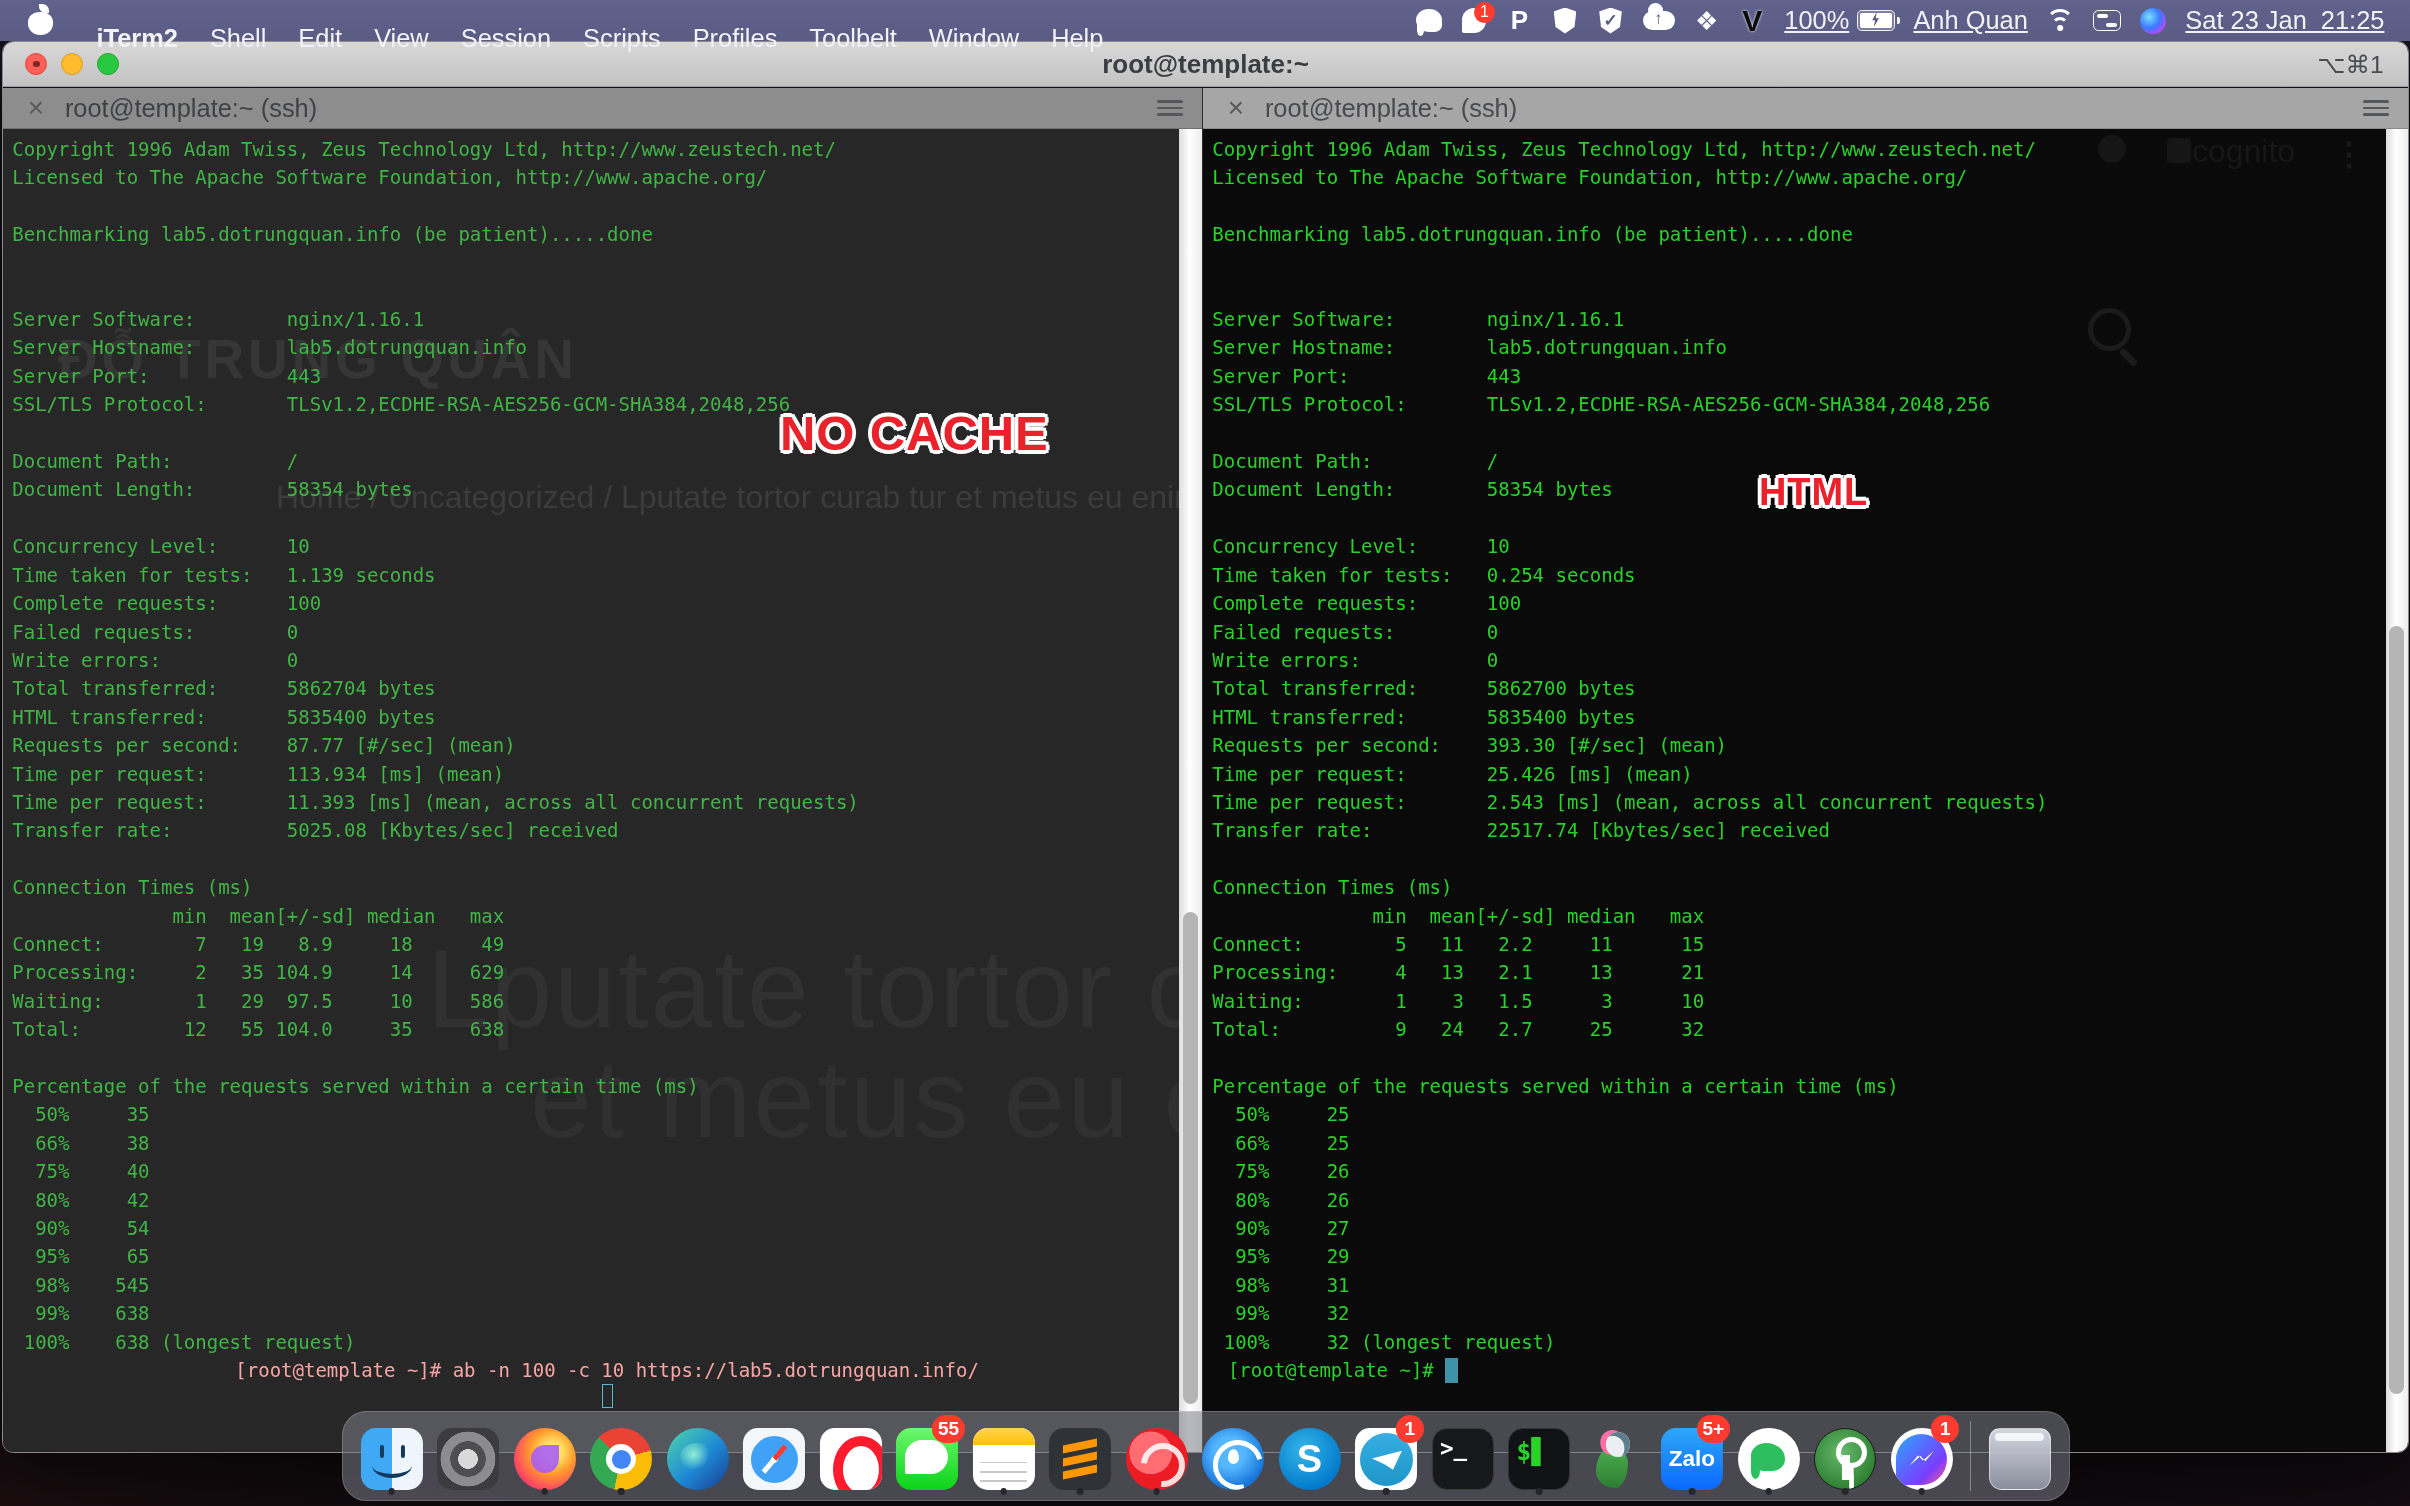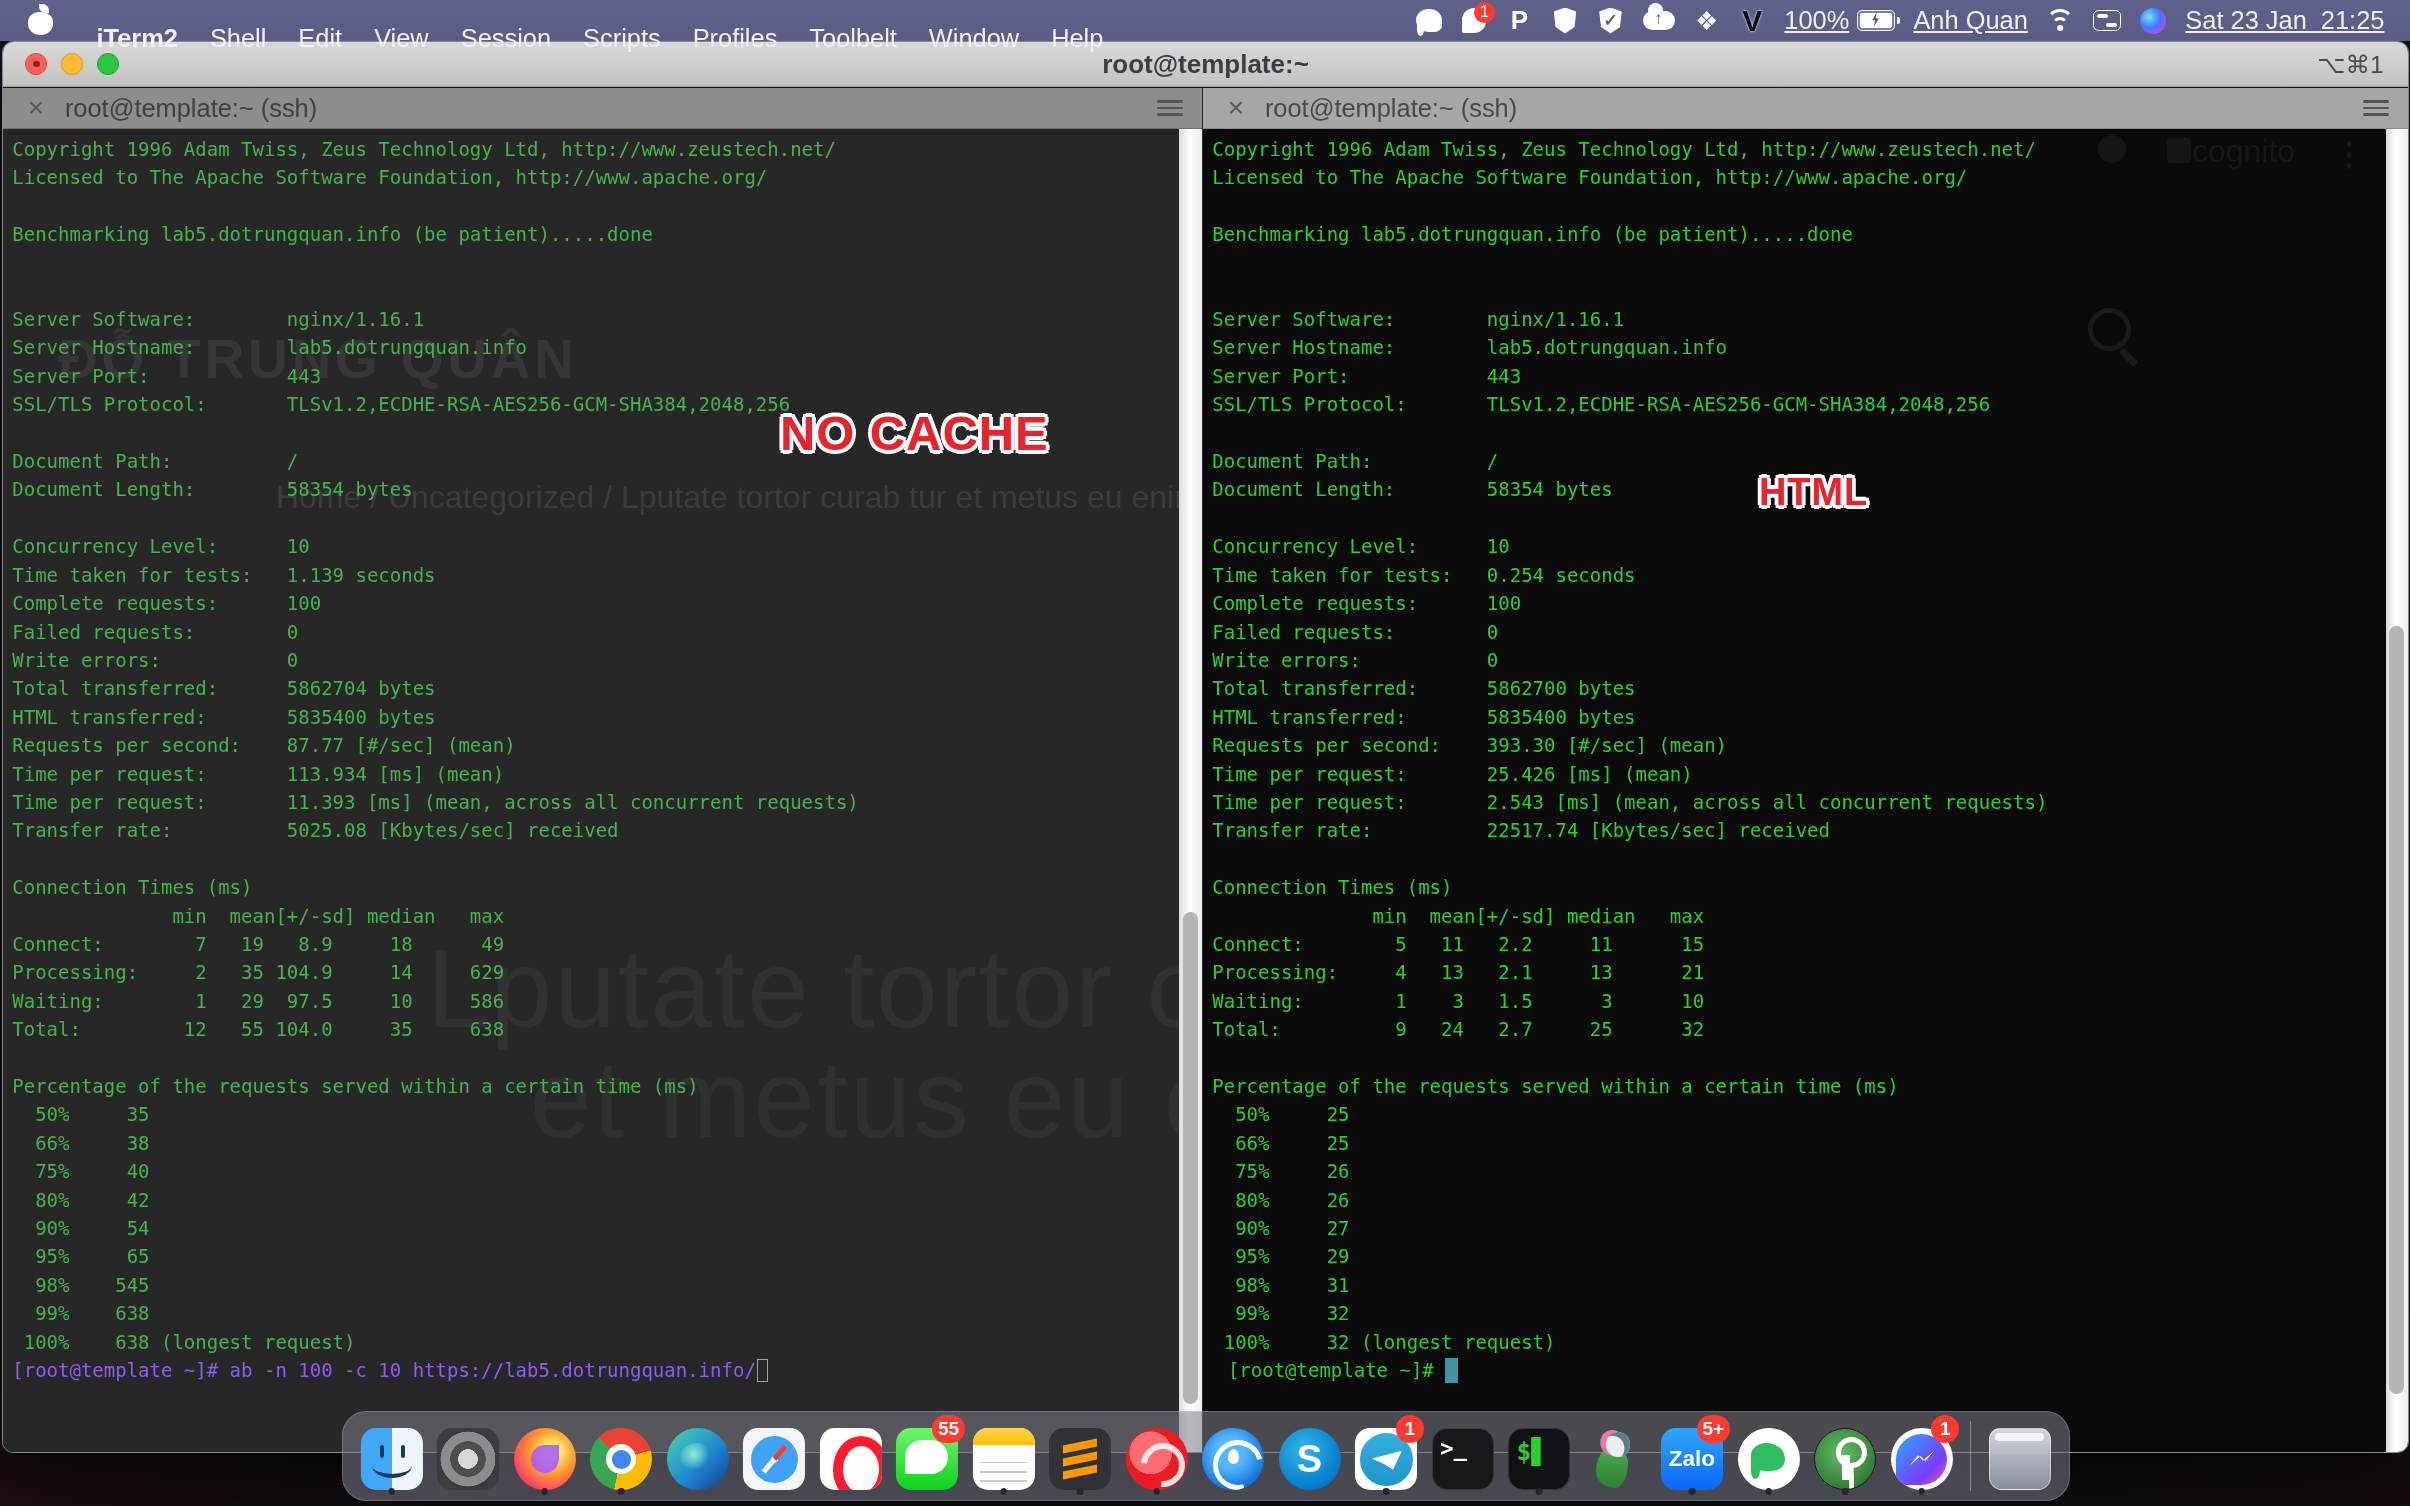--- a/index.html
+++ b/index.html
@@ -81,21 +81,21 @@
 
   .term{position:absolute;top:41px;left:0;right:0;bottom:0;overflow:hidden;}
   .pane.left .term{background:#272727;}
   .pane.right .term{background:#0a0a0a;}
   pre.tout{font-family:"DejaVu Sans Mono", monospace;font-size:19px;line-height:28.4px;padding:5.6px 0 0 9.4px;
     white-space:pre;position:relative;z-index:3;}
   .pane.left pre.tout{color:#41b546;}
   .pane.right pre.tout{color:#29d229;}
   .prompt-line{font-family:"DejaVu Sans Mono", monospace;font-size:19px;line-height:28.4px;padding-left:9.4px;
     white-space:pre;display:flex;align-items:center;position:relative;z-index:3;}
-  .pane.left .prompt-line{color:#8b5cf6;}
+  .pane.left .prompt-line{color:#fca5a5;flex-direction:column;}
   .pane.right .prompt-line{color:#29d229;padding-left:25px;}
   .cursor-hollow{display:inline-block;width:11.3px;height:23.5px;border:1.9px solid #55bccf;margin-left:0.9px;}
   .cursor-block{display:inline-block;width:13px;height:24.5px;background:#3f93a8;}
 
   
   .sb-track{position:absolute;top:41px;bottom:0;width:22.6px;background:linear-gradient(90deg,#dcdcdc,#ffffff 45%,#ededed);z-index:6;}
   .pane.left .sb-track{right:0;}
   .pane.right .sb-track{right:0;}
   .sb-thumb{position:absolute;left:3.8px;width:15px;background:#b4b4b4;border-radius:8.5px;}
   .pane.left .sb-thumb{top:783px;height:492px;}

